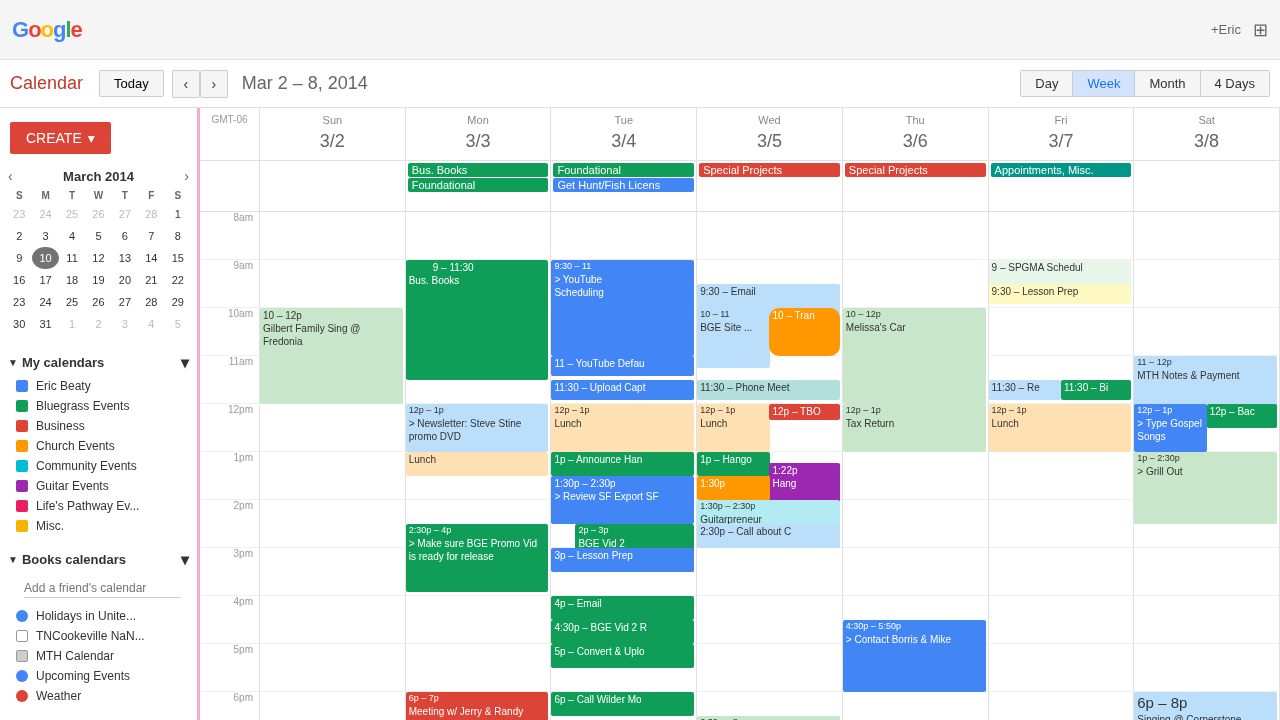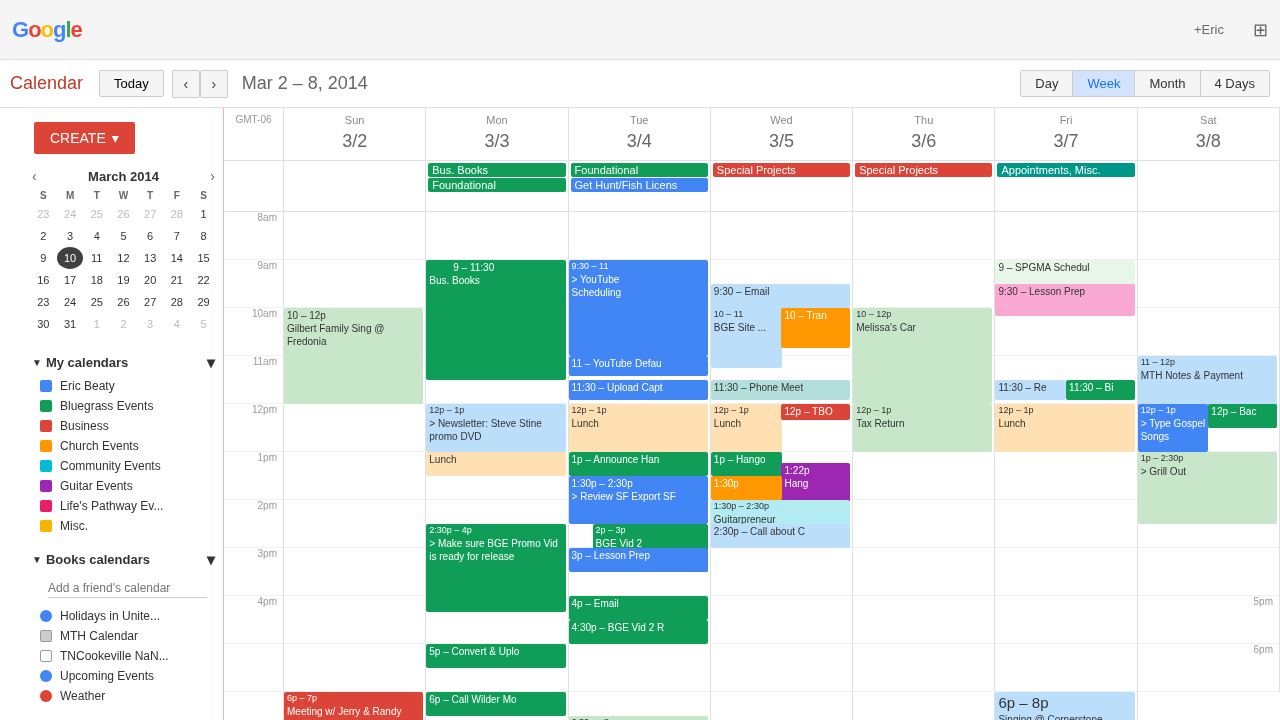--- a/index.html
+++ b/index.html
@@ -56,21 +56,21 @@
     #search-btn::after {
       content: "🔍";
       color: #fff;
       font-size: 14px;
       filter: brightness(10);
     }
     #header-right {
       margin-left: auto;
       display: flex;
       align-items: center;
-      gap: 29px;
+      gap: 12px;
       font-size: 13px;
       color: #666;
     }
     #grid-icon { font-size: 18px; color: #666; cursor: pointer; }
 
     
     #nav-bar {
       display: flex;
       align-items: center;
       height: 48px;
@@ -130,24 +130,23 @@
     
     #main {
       display: flex;
       height: calc(720px - 108px);
     }
 
     
     #sidebar {
       width: 200px;
       min-width: 200px;
-      border-right: 1px solid #f9a8d4;
+      border-right: 3px solid #f9a8d4;
       overflow-y: auto;
       padding: 8px 0;
-      margin-left: 24px;
     }
     #create-btn {
       background: #db4437;
       color: #fff;
       border: none;
       padding: 8px 16px;
       font-size: 14px;
       cursor: pointer;
       border-radius: 2px;
       margin: 6px 10px 10px 10px;
@@ -175,21 +174,21 @@
       text-align: center;
       font-size: 11px;
       padding: 2px 3px;
       cursor: pointer;
       color: #333;
       border-radius: 50%;
       width: 22px;
       height: 22px;
     }
     .mini-cal-grid td.other-month { color: #bbb; }
-    .mini-cal-grid td.today { background: #404040; color: #fff; border-radius: 50%; }
+    .mini-cal-grid td.today { background: #737373; color: #fff; border-radius: 50%; }
 
     .sidebar-section { margin-top: 10px; }
     .sidebar-section-header {
       display: flex;
       align-items: center;
       padding: 4px 8px;
       font-size: 13px;
       font-weight: bold;
       cursor: pointer;
       color: #333;
@@ -497,26 +496,26 @@
         <span style="margin-left:auto; font-size:16px;">▾</span>
       </div>
       <div style="padding: 2px 8px 4px 16px;">
         <input class="add-friend-input" type="text" placeholder="Add a friend's calendar" style="">
       </div>
       <div class="sidebar-item">
         <div class="cal-color circle" style="background:#4285f4;"></div>
         <span>Holidays in Unite...</span>
       </div>
       <div class="sidebar-item">
+        <div class="cal-color" style="background:#fff; border: 1px solid #999;"></div>
+        <span>TNCookeville NaN...</span>
+      </div>
+      <div class="sidebar-item">
         <div class="cal-color" style="background:#ccc; border: 1px solid #999;"></div>
         <span>MTH Calendar</span>
-      </div>
-      <div class="sidebar-item">
-        <div class="cal-color" style="background:#fff; border: 1px solid #999;"></div>
-        <span>TNCookeville NaN...</span>
       </div>
       <div class="sidebar-item">
         <div class="cal-color circle" style="background:#4285f4;"></div>
         <span>Upcoming Events</span>
       </div>
       <div class="sidebar-item">
         <div class="cal-color circle" style="background:#db4437;"></div>
         <span>Weather</span>
       </div>
     </div>
@@ -619,21 +618,21 @@
         </div>
 
         <div class="time-col" style="position:relative;">
           <div class="cal-event bg-light-blue" style="background:#bbdefb; color:#333; top:24px; left:0; right:2px; height:36px;">9:30 – Email</div>
         </div>
 
         <div class="time-col"></div>
 
         <div class="time-col" style="position:relative;">
           <div class="cal-event" style="background:#e8f5e9; color:#333; top:0; left:0; right:2px; height:36px;">9 – SPGMA Schedul</div>
-          <div class="cal-event" style="background:#f9a8d4; color:#333; top:24px; left:0; right:2px; height:32px;">9:30 – Lesson Prep</div>
+          <div class="cal-event" style="background:#fef9c3; color:#333; top:24px; left:0; right:2px; height:20px;">9:30 – Lesson Prep</div>
         </div>
 
         <div class="time-col"></div>
 
         <div class="time-label">10am</div>
 
         <div class="time-col" style="position:relative;">
           <div class="cal-event bg-light-green" style="top:0; left:0; right:2px; height:96px;">
             <div style="font-size:10px;">10 – 12p</div>
             <div>Gilbert Family Sing @ Fredonia</div>
@@ -642,21 +641,21 @@
 
         <div class="time-col"></div>
 
         <div class="time-col"></div>
 
         <div class="time-col" style="position:relative;">
           <div class="cal-event bg-light-blue" style="top:0; left:0; right:50%; height:60px;">
             <div style="font-size:9px;">10 – 11</div>
             <div>BGE Site ...</div>
           </div>
-          <div class="cal-event bg-orange" style="top:0; left:50%; right:2px; height:40px;">10 – Tran</div>
+          <div class="cal-event bg-orange" style="top:0; left:50%; right:2px; height:48px;border-radius:10px;">10 – Tran</div>
         </div>
 
         <div class="time-col" style="position:relative;">
           <div class="cal-event bg-light-green" style="top:0; left:0; right:2px; height:96px;">
             <div style="font-size:9px;">10 – 12p</div>
             <div>Melissa's Car</div>
           </div>
         </div>
 
         <div class="time-col"></div>
@@ -776,21 +775,21 @@
             <div style="font-size:9px;">1p – 2:30p</div>
             <div>&gt; Grill Out</div>
           </div>
         </div>
 
         <div class="time-label">2pm</div>
 
         <div class="time-col"></div>
 
         <div class="time-col" style="position:relative;">
-          <div class="cal-event bg-green" style="top:24px; left:0; right:2px; height:88px;">
+          <div class="cal-event bg-green" style="top:24px; left:0; right:2px; height:68px;">
             <div style="font-size:9px;">2:30p – 4p</div>
             <div>&gt; Make sure BGE Promo Vid is ready for release</div>
           </div>
         </div>
 
         <div class="time-col" style="position:relative;">
 
           <div class="cal-event bg-green" style="top:24px; left:24px; right:2px; height:48px;">
             <div style="font-size:9px;">2p – 3p</div>
             <div>BGE Vid 2</div>
@@ -825,20 +824,26 @@
 
         <div class="time-label">4pm</div>
         <div class="time-col"></div>
         <div class="time-col"></div>
 
         <div class="time-col" style="position:relative;">
           <div class="cal-event bg-green" style="top:0; left:0; right:2px; height:24px;">4p – Email</div>
           <div class="cal-event bg-green" style="top:24px; left:0; right:2px; height:24px;">4:30p – BGE Vid 2 R</div>
         </div>
         <div class="time-col"></div>
+        <div class="time-col" style="position:relative;">
+          <div class="cal-event bg-blue" style="top:24px; left:0; right:2px; height:72px;">
+            <div style="font-size:9px;">4:30p – 5:50p</div>
+            <div>&gt; Contact Borris &amp; Mike</div>
+          </div>
+        </div>
         <div class="time-col"></div>
         <div class="time-col"></div>
 
         <div class="time-label">5pm</div>
         <div class="time-col"></div>
         <div class="time-col"></div>
 
         <div class="time-col" style="position:relative;">
           <div class="cal-event bg-green" style="top:0; left:0; right:2px; height:24px;">5p – Convert &amp; Uplo</div>
         </div>

